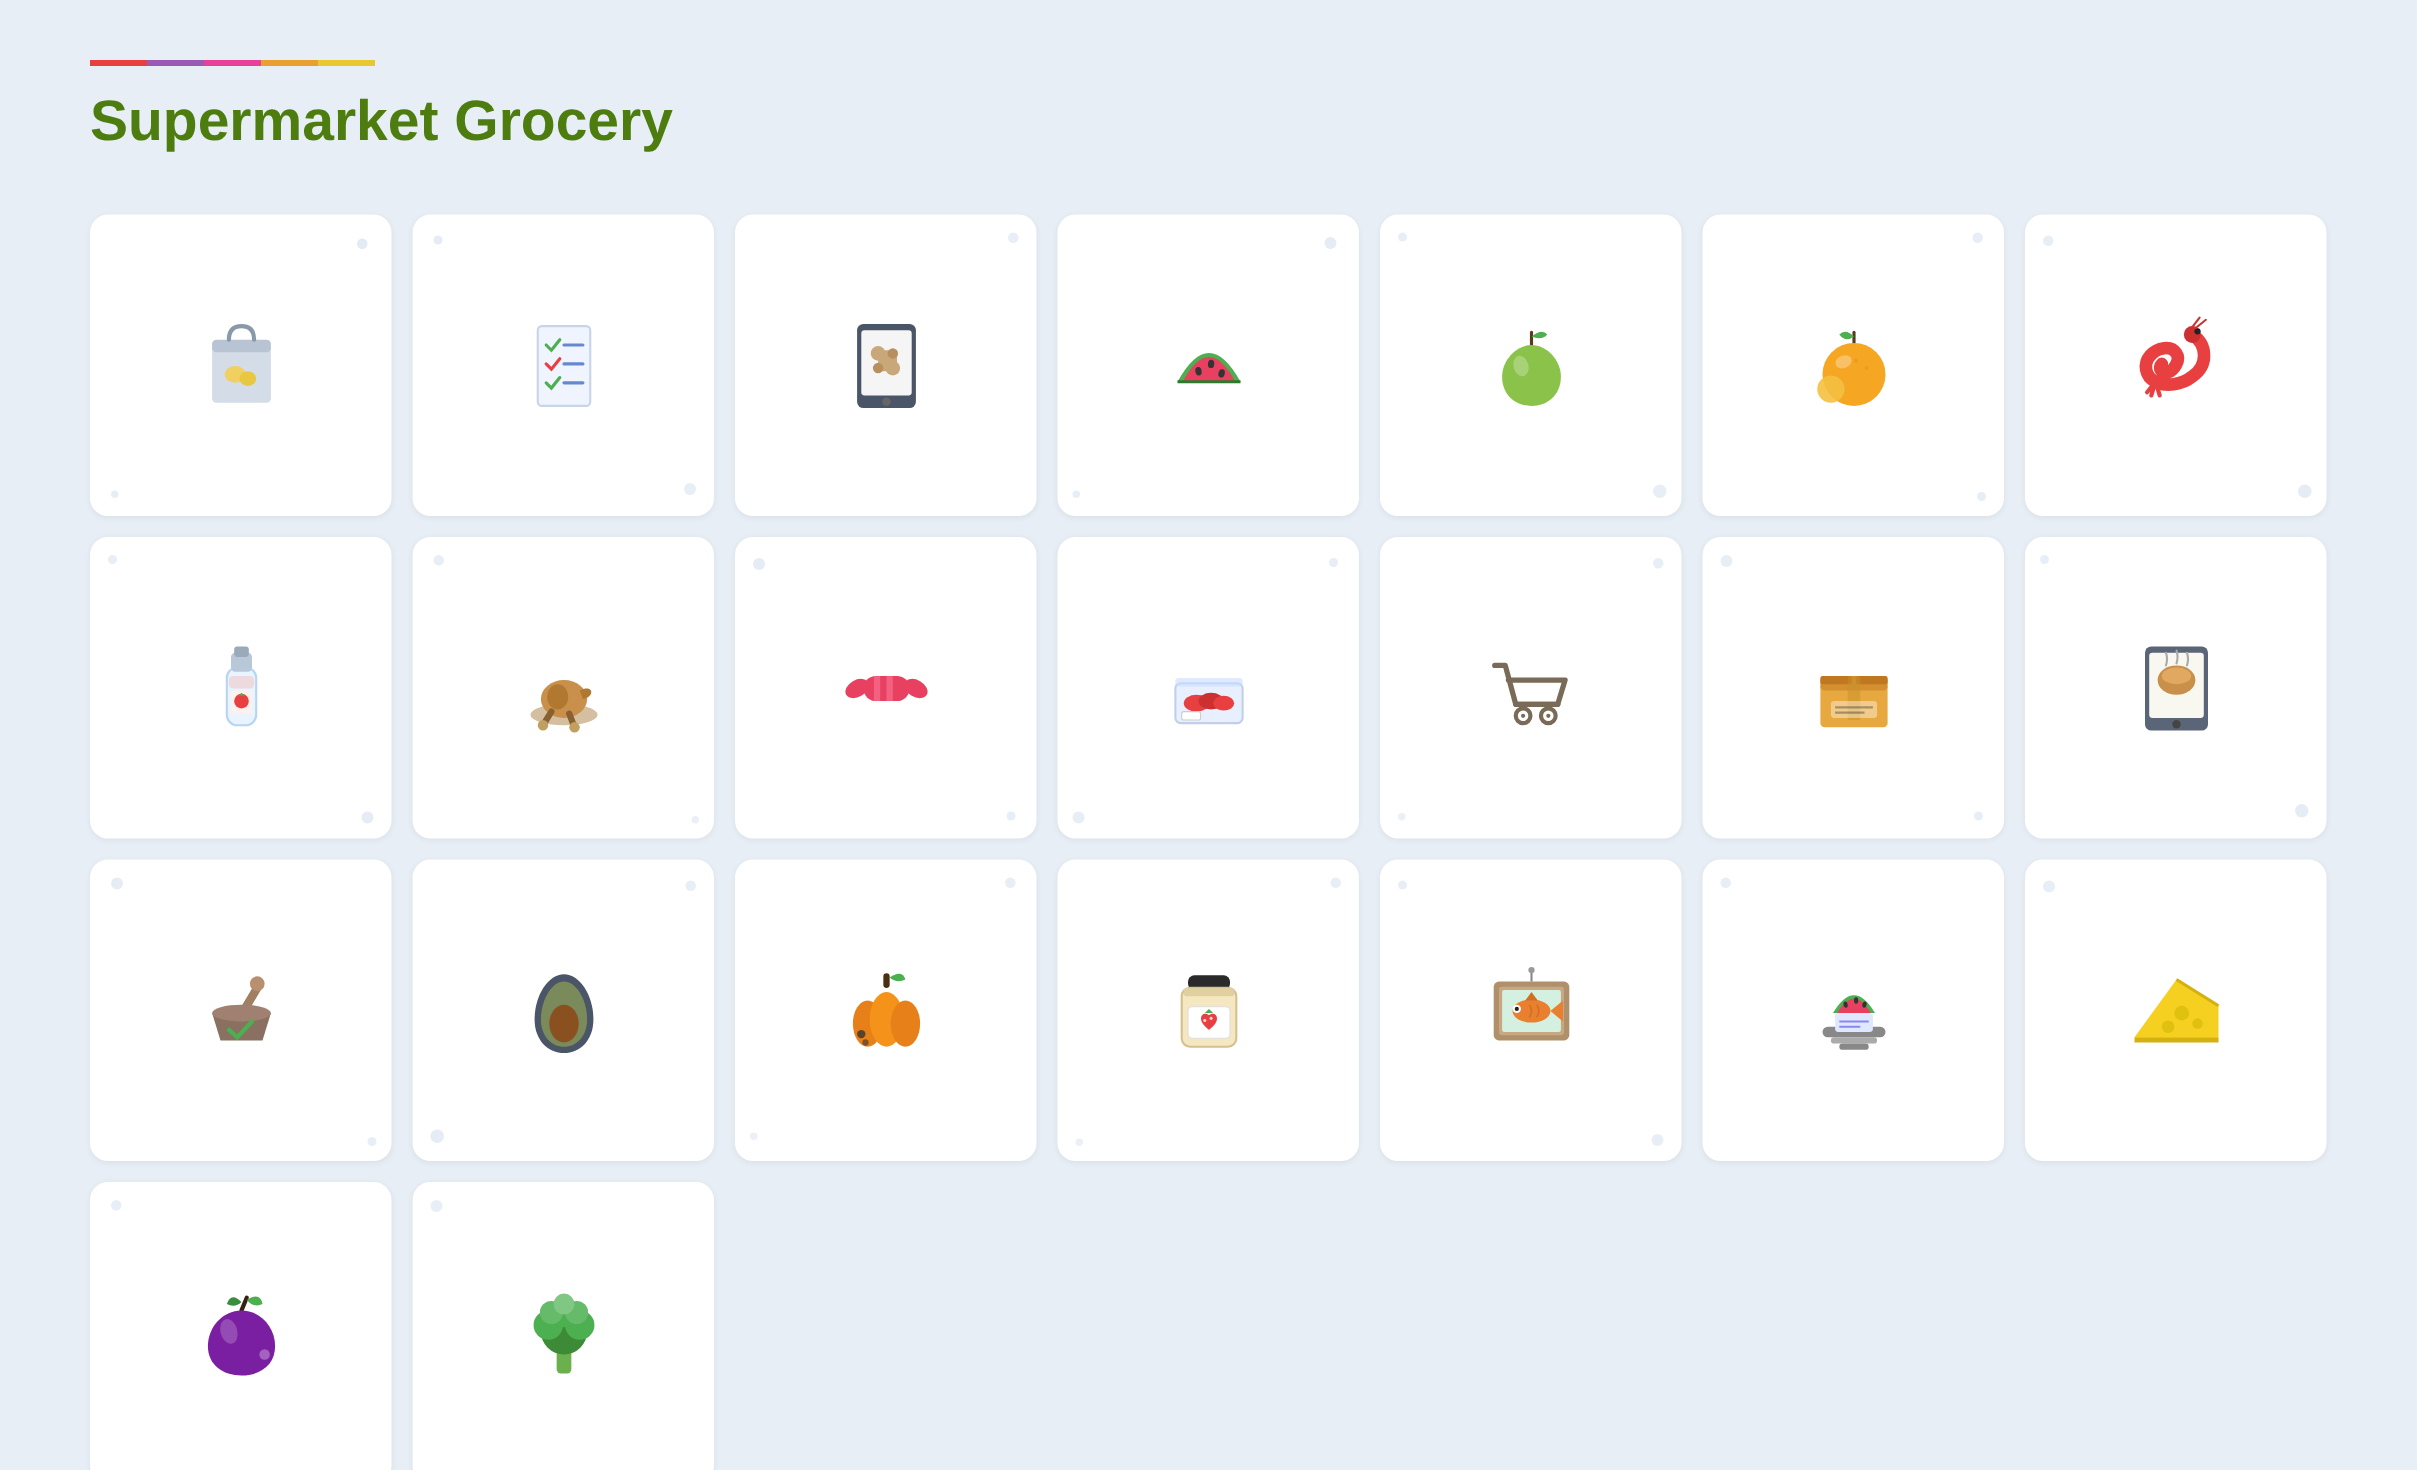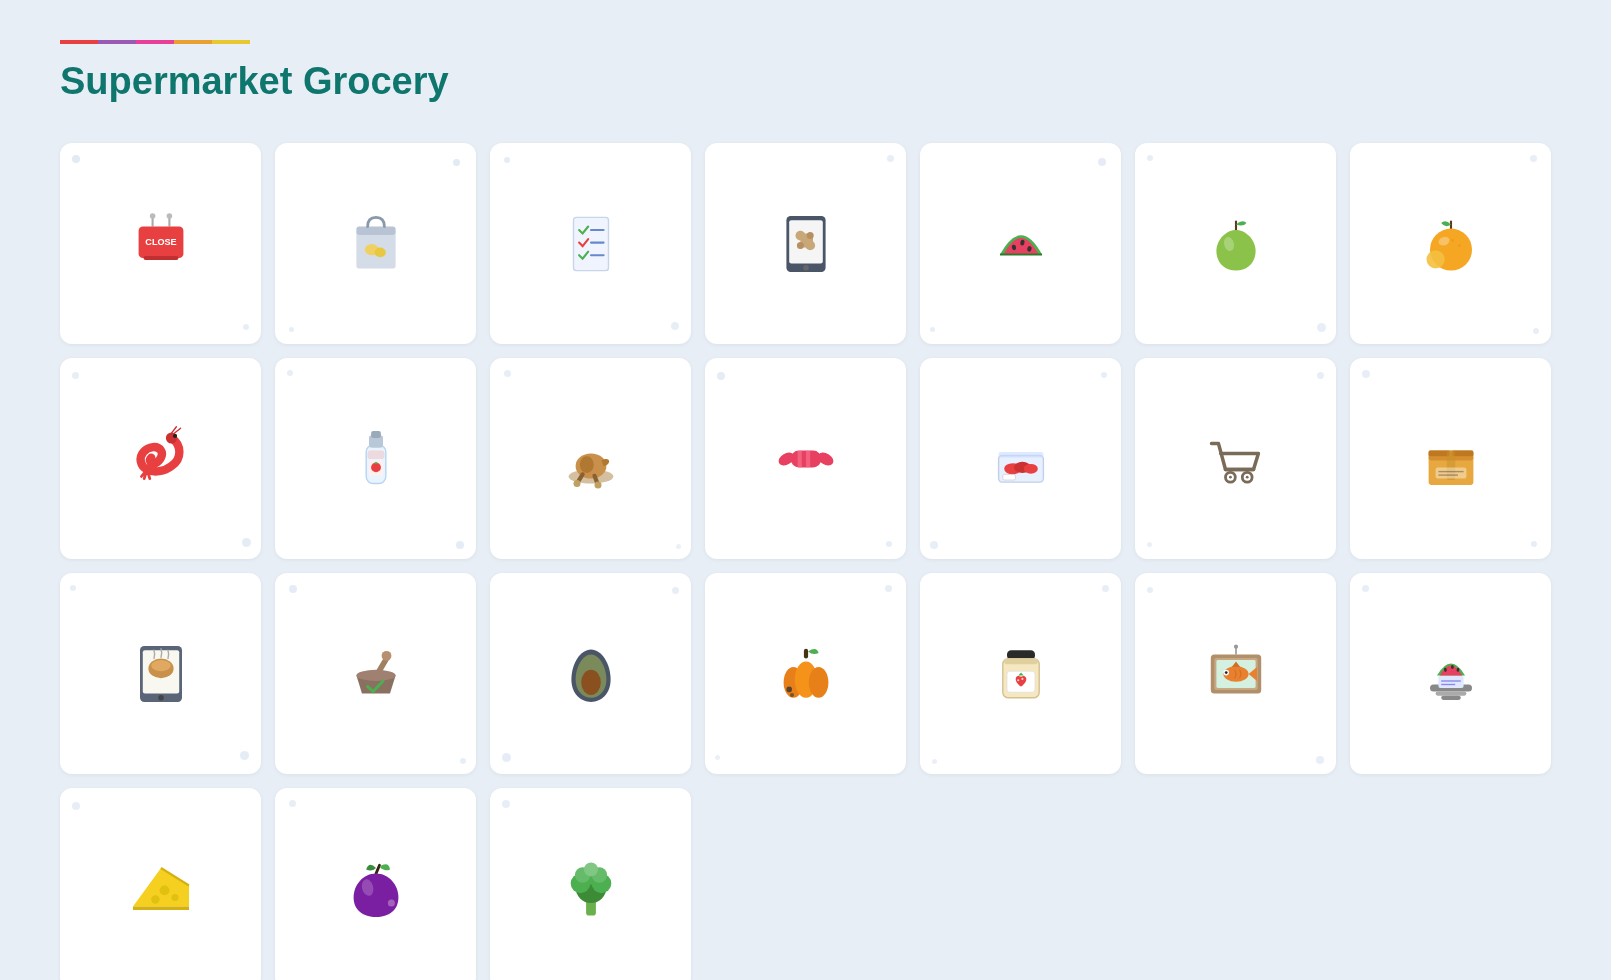--- a/index.html
+++ b/index.html
@@ -34,21 +34,21 @@
     }
 
     .underline-segment {
       height: 4px;
       width: 38px;
     }
 
     .title-text {
       font-size: 38px;
       font-weight: 700;
-      color: #0f766e;
+      color: #4d7c0f;
       margin-top: 6px;
     }
 
     .icon-grid {
       display: grid;
       grid-template-columns: repeat(7, 1fr);
       gap: 14px;
     }
 
     .icon-cell {
@@ -91,37 +91,20 @@
     <div class="underline-segment" style="background:#9b59b6;"></div>
     <div class="underline-segment" style="background:#e84098;"></div>
     <div class="underline-segment" style="background:#e8a030;"></div>
     <div class="underline-segment" style="background:#e8c830;"></div>
   </div>
   <div class="title-text">Supermarket Grocery</div>
 </div>
 
 <div class="icon-grid">
 
-  <div class="icon-cell">
-    <svg viewBox="0 0 100 100">
-
-      <line x1="38" y1="10" x2="38" y2="25" stroke="#aaa" stroke-width="3"></line>
-      <line x1="62" y1="10" x2="62" y2="25" stroke="#aaa" stroke-width="3"></line>
-      <circle cx="38" cy="10" r="4" fill="#bbb"></circle>
-      <circle cx="62" cy="10" r="4" fill="#bbb"></circle>
-
-      <rect x="18" y="25" width="64" height="45" rx="6" fill="#e84040"></rect>
-
-      <text x="50" y="52" text-anchor="middle" font-size="13" font-weight="bold" fill="white" font-family="Arial">CLOSE</text>
-
-      <rect x="25" y="67" width="50" height="6" rx="3" fill="#c03030"></rect>
-    </svg>
-    <div class="dot" style="width:8px;height:8px;top:12px;left:12px;opacity:0.5;"></div>
-    <div class="dot" style="width:6px;height:6px;bottom:14px;right:12px;opacity:0.4;"></div>
-  </div>
 
   <div class="icon-cell">
     <svg viewBox="0 0 100 100">
 
       <rect x="22" y="30" width="56" height="55" rx="4" fill="#d4dce8"></rect>
 
       <rect x="22" y="25" width="56" height="12" rx="4" fill="#b8c4d4"></rect>
 
       <path d="M38 25 Q38 12 50 12 Q62 12 62 25" stroke="#8899aa" stroke-width="4" fill="none" stroke-linecap="round"></path>
 

